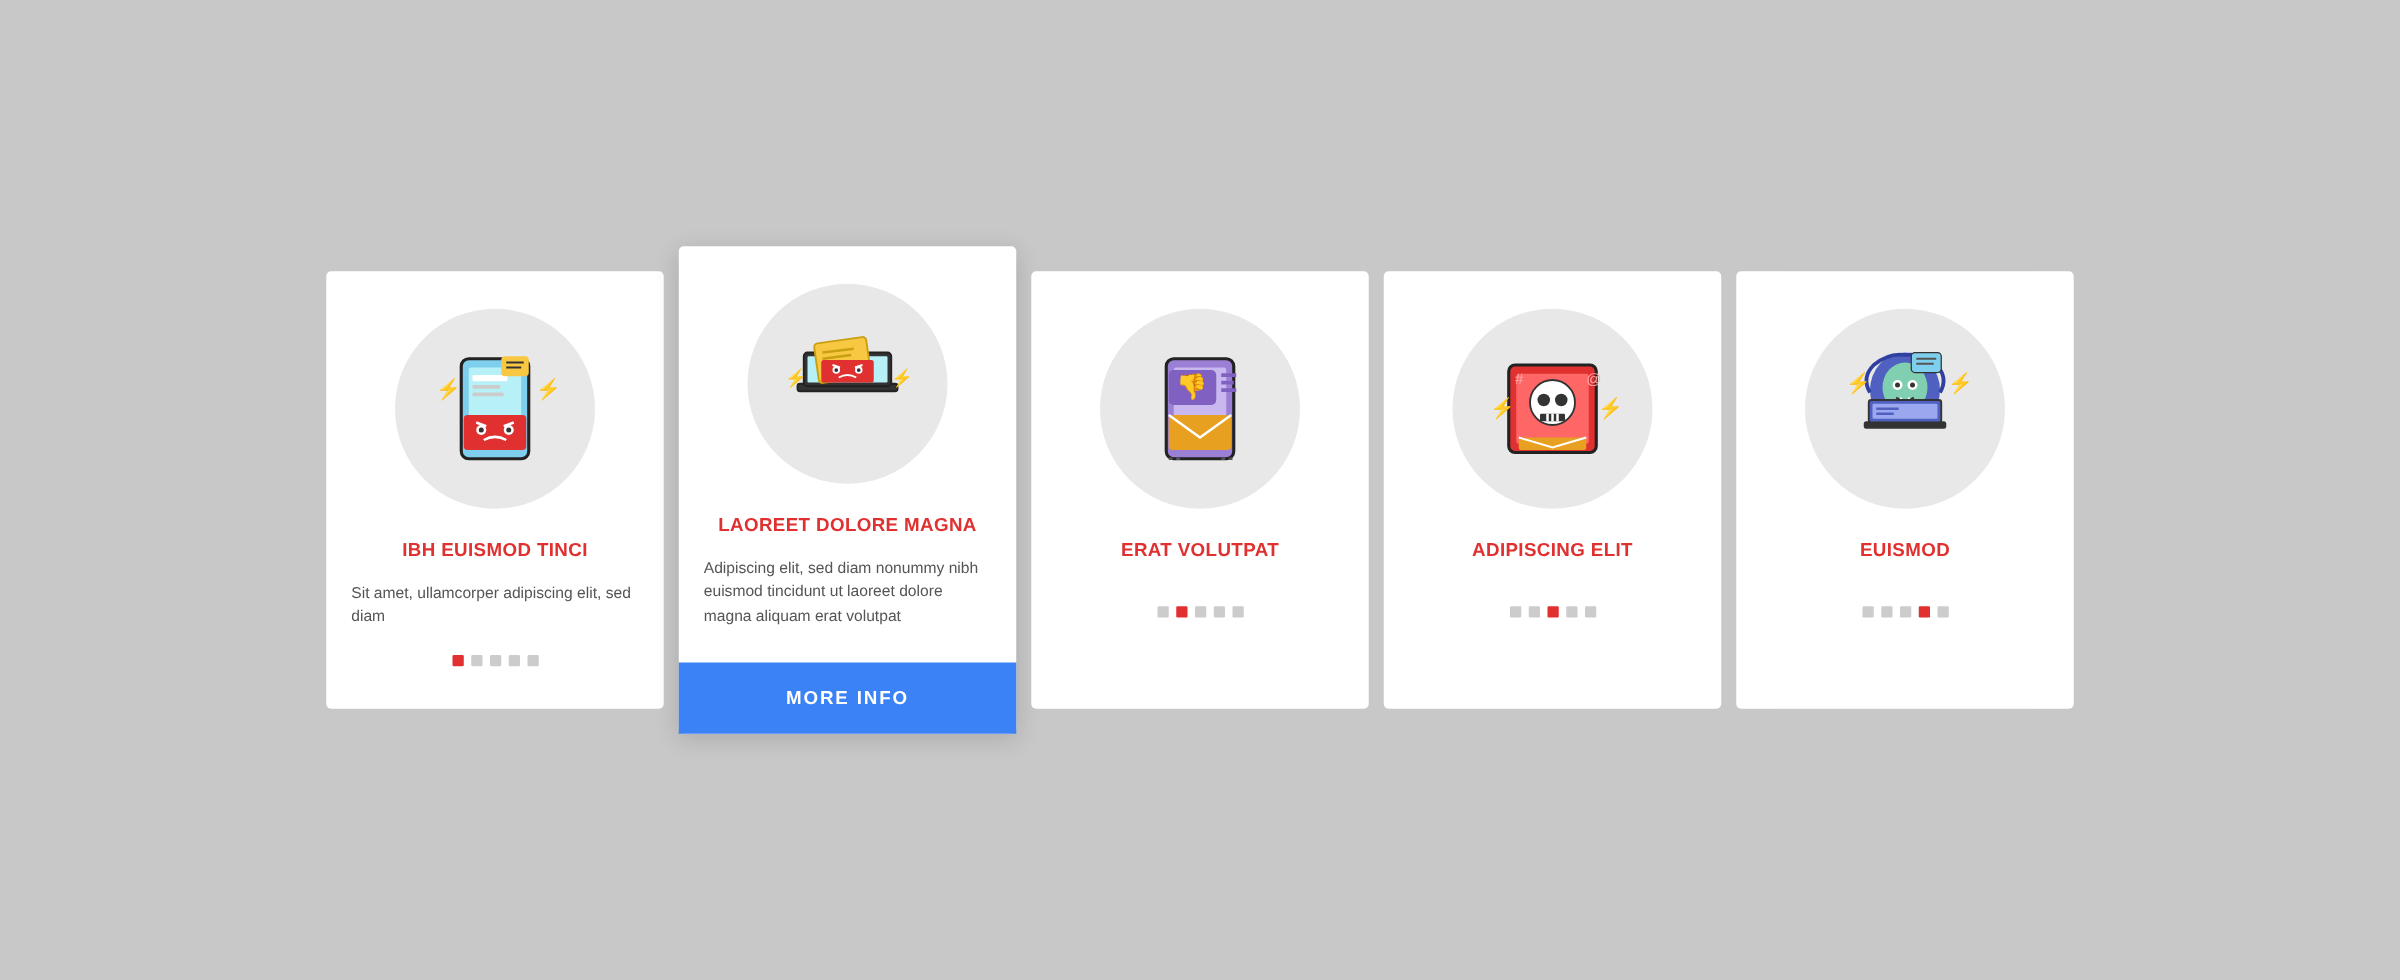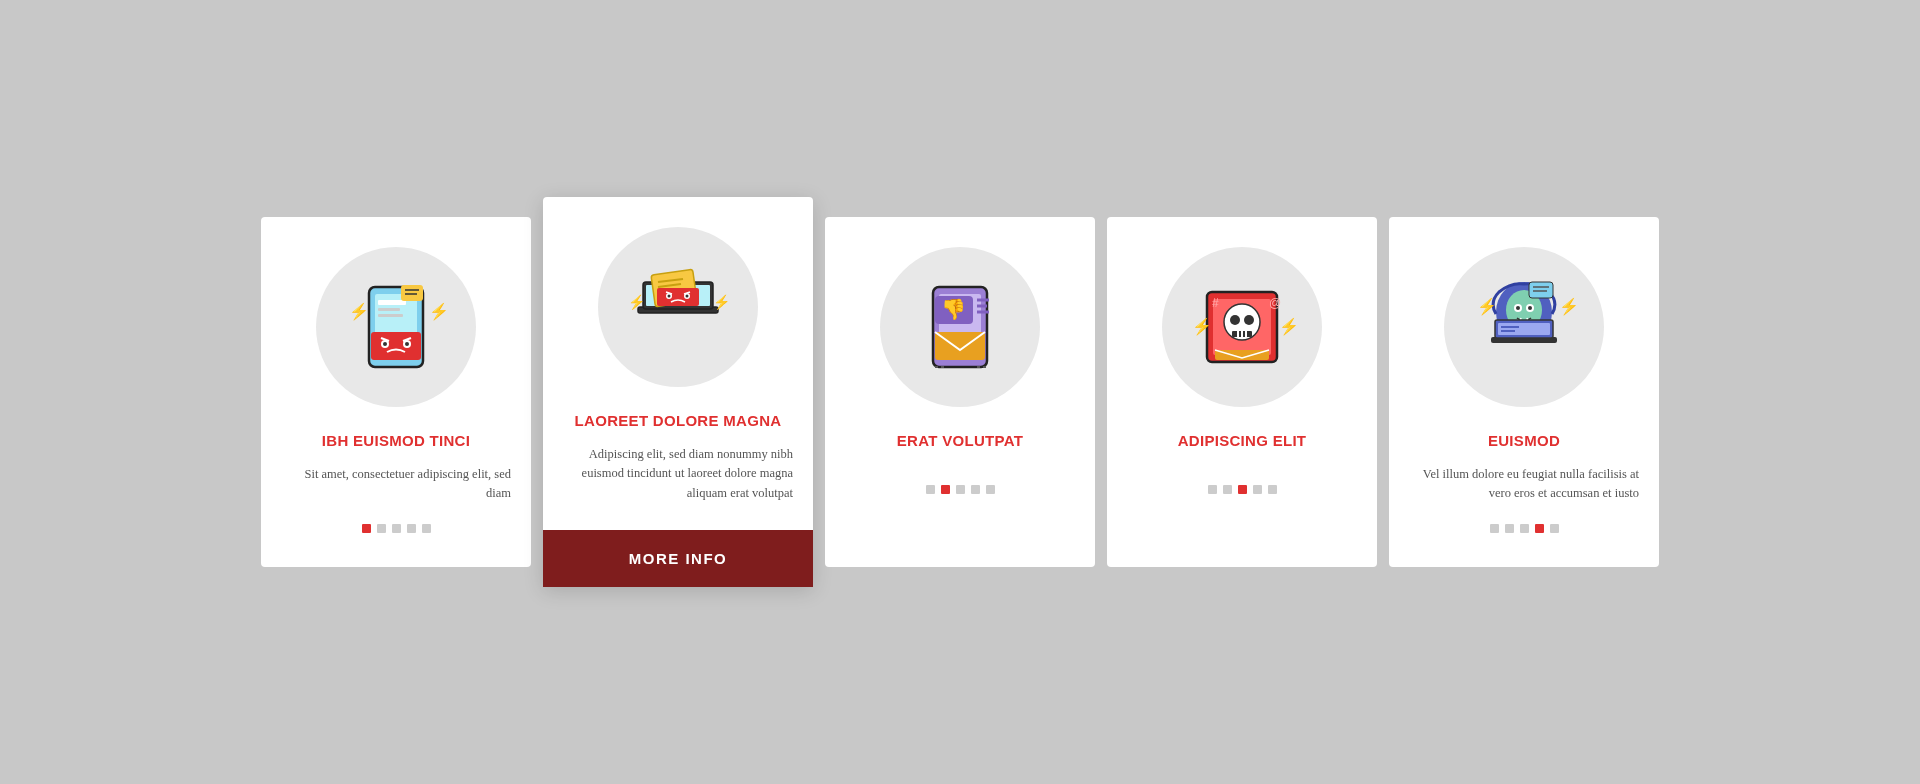--- a/index.html
+++ b/index.html
@@ -64,23 +64,22 @@
       text-align: right;
       margin-bottom: 14px;
       line-height: 1.3;
       letter-spacing: 0.3px;
     }
 
     .card-text {
       color: #555555;
       font-size: 12.5px;
       line-height: 1.55;
-      text-align: right;
+      text-align: left;
       flex: 1;
-      font-family: Liberation Serif, serif;
     }
 
     .dots {
       display: flex;
       gap: 6px;
       margin-top: 20px;
       margin-bottom: 10px;
       justify-content: center;
     }
 
@@ -92,21 +91,21 @@
     }
 
     .dot.active {
       background: #e03030;
     }
 
     .more-info-btn {
       width: calc(100% + 40px);
       margin-left: -20px;
       margin-right: -20px;
-      background: #7f1d1d;
+      background: #3b82f6;
       color: #ffffff;
       font-size: 15px;
       font-weight: 800;
       letter-spacing: 1.5px;
       text-transform: uppercase;
       border: none;
       padding: 20px 10px;
       cursor: pointer;
       text-align: center;
       margin-top: 20px;
@@ -141,21 +140,21 @@
 
         <text x="8" y="45" font-size="16" fill="#333">⚡</text>
         <text x="88" y="45" font-size="16" fill="#333">⚡</text>
 
         <rect x="60" y="13" width="22" height="16" rx="3" fill="#f8c842"></rect>
         <line x1="64" y1="18" x2="78" y2="18" stroke="#333" stroke-width="1.5"></line>
         <line x1="64" y1="22" x2="76" y2="22" stroke="#333" stroke-width="1.5"></line>
       </svg>
     </div>
     <div class="card-title">IBH EUISMOD TINCI</div>
-    <div class="card-text">Sit amet, consectetuer adipiscing elit, sed diam</div>
+    <div class="card-text">Sit amet, ullamcorper adipiscing elit, sed diam</div>
     <div class="dots">
       <div class="dot active"></div>
       <div class="dot"></div>
       <div class="dot"></div>
       <div class="dot"></div>
       <div class="dot"></div>
     </div>
   </div>
 
   <div class="card active">
@@ -284,21 +283,20 @@
 
         <text x="8" y="40" font-size="16" fill="#333">⚡</text>
         <text x="90" y="40" font-size="16" fill="#333">⚡</text>
 
         <rect x="60" y="10" width="24" height="16" rx="3" fill="#7ecfed" stroke="#333" stroke-width="1"></rect>
         <line x1="64" y1="15" x2="80" y2="15" stroke="#555" stroke-width="1.5"></line>
         <line x1="64" y1="19" x2="78" y2="19" stroke="#555" stroke-width="1.5"></line>
       </svg>
     </div>
     <div class="card-title">EUISMOD</div>
-    <div class="card-text">Vel illum dolore eu feugiat nulla facilisis at vero eros et accumsan et iusto</div>
     <div class="dots">
       <div class="dot"></div>
       <div class="dot"></div>
       <div class="dot"></div>
       <div class="dot active"></div>
       <div class="dot"></div>
     </div>
   </div>
 
 </div>

